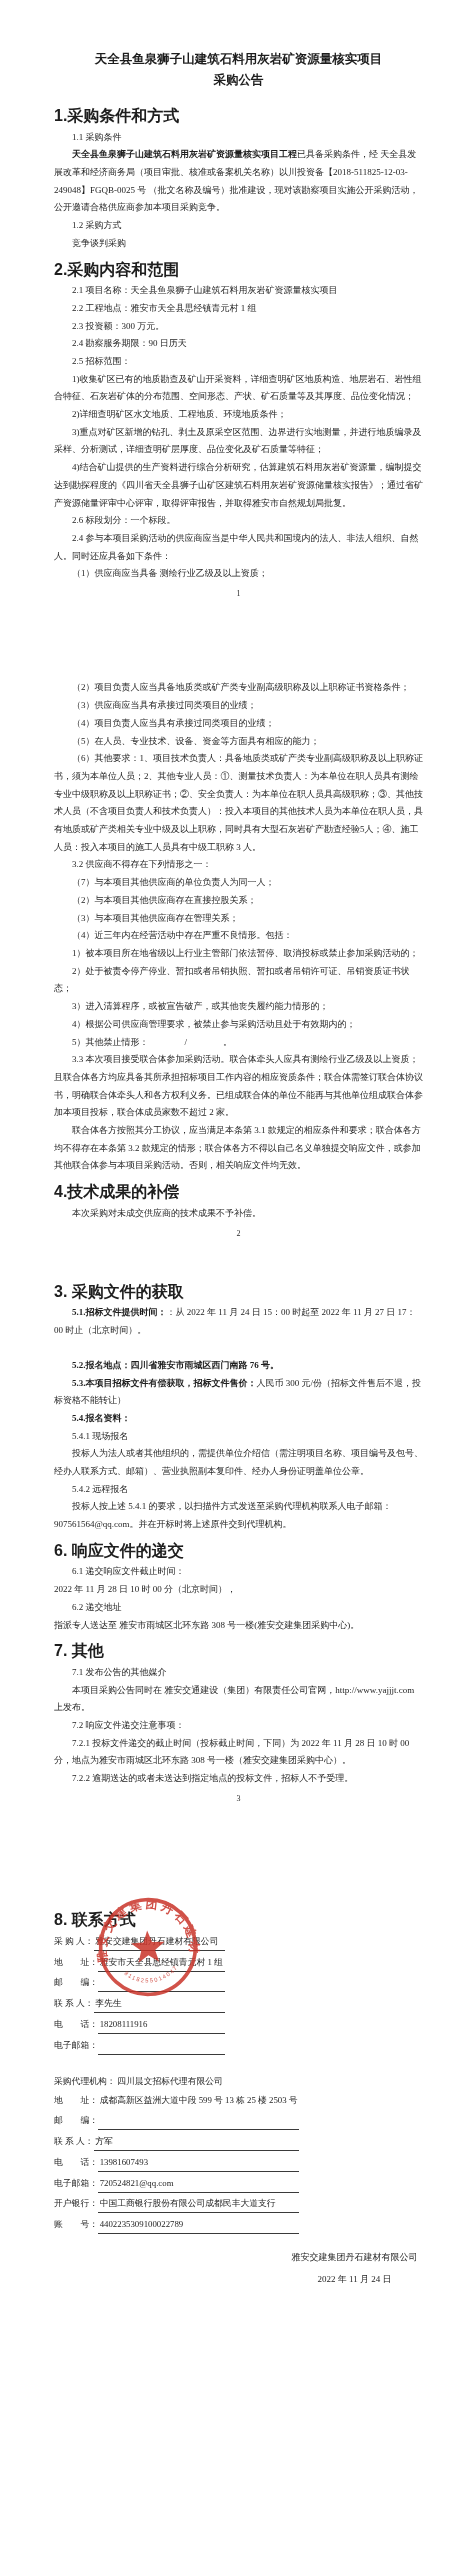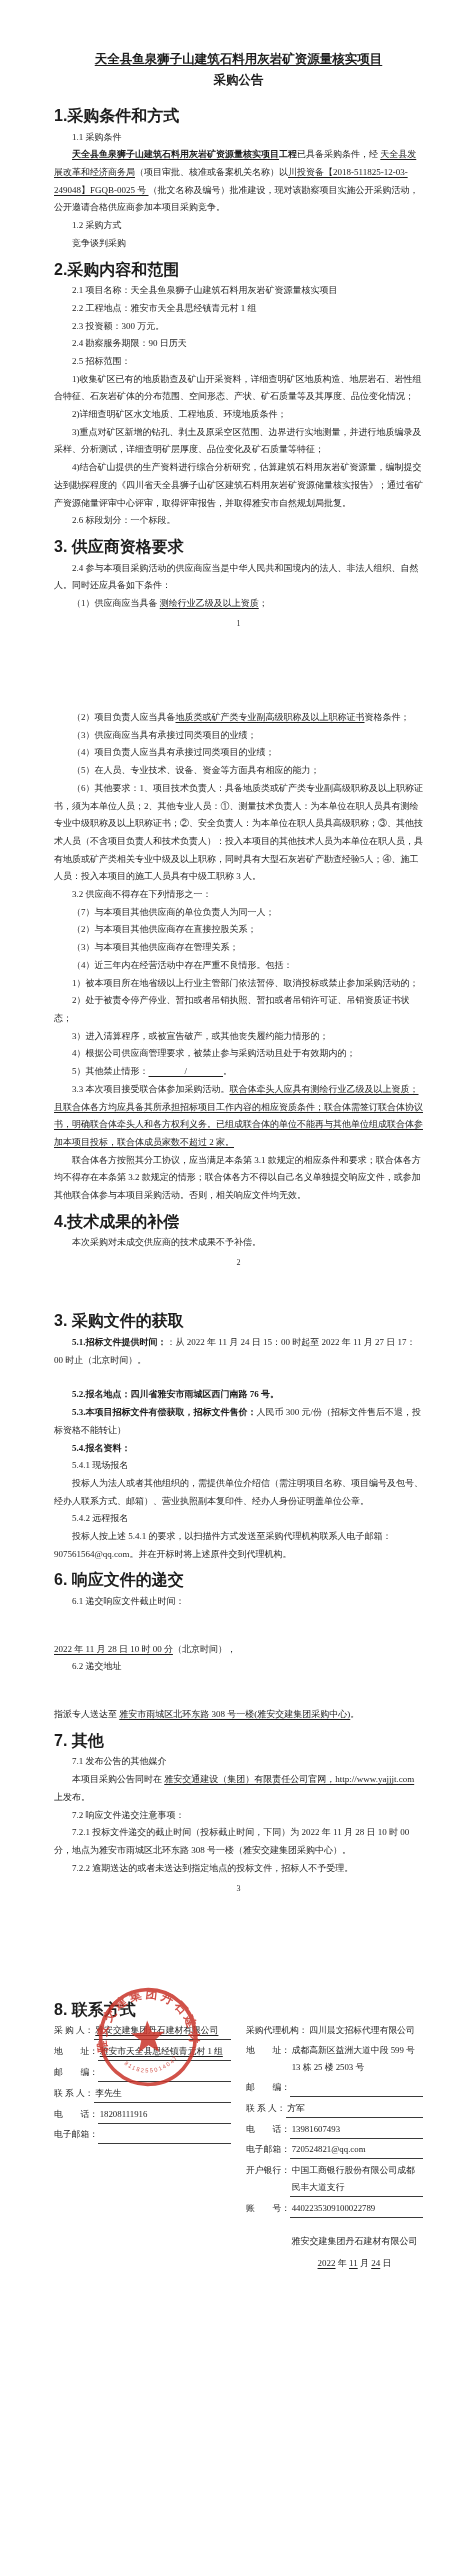--- a/index.html
+++ b/index.html
@@ -13,26 +13,26 @@
   .gap{width:100%;}
   .title{
     text-align:center;font-weight:bold;font-size:12.5px;line-height:20.5px;
     font-family:"Liberation Sans","DejaVu Sans",sans-serif;
   }
   .h1{
     font-size:16px;font-weight:bold;line-height:17px;margin:8px 0 4.6px 0;
     font-family:"Liberation Sans","DejaVu Sans",sans-serif;
   }
   .para{line-height:17.7px;text-indent:2em;}
-  .para.ni{text-indent:0;margin-top:30px;}
+  .para.ni{text-indent:0;}
   .b{font-weight:bold;}
-  .u{text-decoration:underline;text-underline-offset:1.7px;text-decoration-thickness:0.6px;}
+  .u{text-underline-offset:1.7px;text-decoration-thickness:0.6px;}
   .pageno{text-align:center;font-size:8px;line-height:16px;color:#2a2a2a;}
   .sec8{position:relative;}
-  .contact{display:flex;gap:15px;align-items:flex-start;margin-top:3.4px;}
+  .contact{display:flex;gap:15px;align-items:flex-start;margin-top:3.4px;flex-direction:column;}
   .ccol{flex:1;min-width:0;}
   .crow{display:flex;line-height:17px;margin-bottom:2.8px;font-size:8.8px;}
   .clabel{white-space:pre;flex:0 0 auto;}
   .cval{flex:1 1 auto;padding:0 1.7px;min-height:17px;}
   .cval.line{border-bottom:0.6px solid #3a3a3a;}
   .sign{margin-left:212px;width:177px;text-align:center;line-height:21.6px;}
   .stamp{
     position:absolute;width:104px;height:104px;left:42px;top:-16px;
     opacity:.85;transform:rotate(-3deg);pointer-events:none;
     font-family:"Liberation Sans","DejaVu Sans",sans-serif;
@@ -56,21 +56,20 @@
       <div class="para"><span>2.1 项目名称：天全县鱼泉狮子山建筑石料用灰岩矿资源量核实项目</span></div>
       <div class="para"><span>2.2 工程地点：雅安市天全县思经镇青元村 1 组</span></div>
       <div class="para"><span>2.3 投资额：300 万元。</span></div>
       <div class="para"><span>2.4 勘察服务期限：90 日历天</span></div>
       <div class="para"><span>2.5 招标范围：</span></div>
       <div class="para"><span>1)收集矿区已有的地质勘查及矿山开采资料，详细查明矿区地质构造、地层岩石、岩性组合特征、石灰岩矿体的分布范围、空间形态、产状、矿石质量等及其厚度、品位变化情况；</span></div>
       <div class="para"><span>2)详细查明矿区水文地质、工程地质、环境地质条件；</span></div>
       <div class="para"><span>3)重点对矿区新增的钻孔、剥土及原采空区范围、边界进行实地测量，并进行地质编录及采样、分析测试，详细查明矿层厚度、品位变化及矿石质量等特征；</span></div>
       <div class="para"><span>4)结合矿山提供的生产资料进行综合分析研究，估算建筑石料用灰岩矿资源量，编制提交达到勘探程度的《四川省天全县狮子山矿区建筑石料用灰岩矿资源储量核实报告》；通过省矿产资源储量评审中心评审，取得评审报告，并取得雅安市自然规划局批复。</span></div>
       <div class="para"><span>2.6 标段划分：一个标段。</span></div>
-      <div class="h1"><span>3. 供应商资格要求</span></div>
       <div class="para"><span>2.4 参与本项目采购活动的供应商应当是中华人民共和国境内的法人、非法人组织、自然人。同时还应具备如下条件：</span></div>
       <div class="para"><span>（1）供应商应当具备 </span><span class="u">测绘行业乙级及以上资质</span><span>；</span></div>
       <div class="gap" style="height: 3.4px;"></div>
       <div class="pageno">1</div>
       <div class="gap" style="height: 77px;"></div>
       <div class="para"><span>（2）项目负责人应当具备</span><span class="u">地质类或矿产类专业副高级职称及以上职称证书</span><span>资格条件；</span></div>
       <div class="para"><span>（3）供应商应当具有承接过同类项目的业绩；</span></div>
       <div class="para"><span>（4）项目负责人应当具有承接过同类项目的业绩；</span></div>
       <div class="para"><span>（5）在人员、专业技术、设备、资金等方面具有相应的能力；</span></div>
       <div class="para"><span>（6）其他要求：1、项目技术负责人：具备地质类或矿产类专业副高级职称及以上职称证书，须为本单位人员；2、其他专业人员：①、测量技术负责人：为本单位在职人员具有测绘专业中级职称及以上职称证书；②、安全负责人：为本单位在职人员具高级职称；③、其他技术人员（不含项目负责人和技术负责人）：投入本项目的其他技术人员为本单位在职人员，具有地质或矿产类相关专业中级及以上职称，同时具有大型石灰岩矿产勘查经验5人；④、施工人员：投入本项目的施工人员具有中级工职称 3 人。</span></div>

